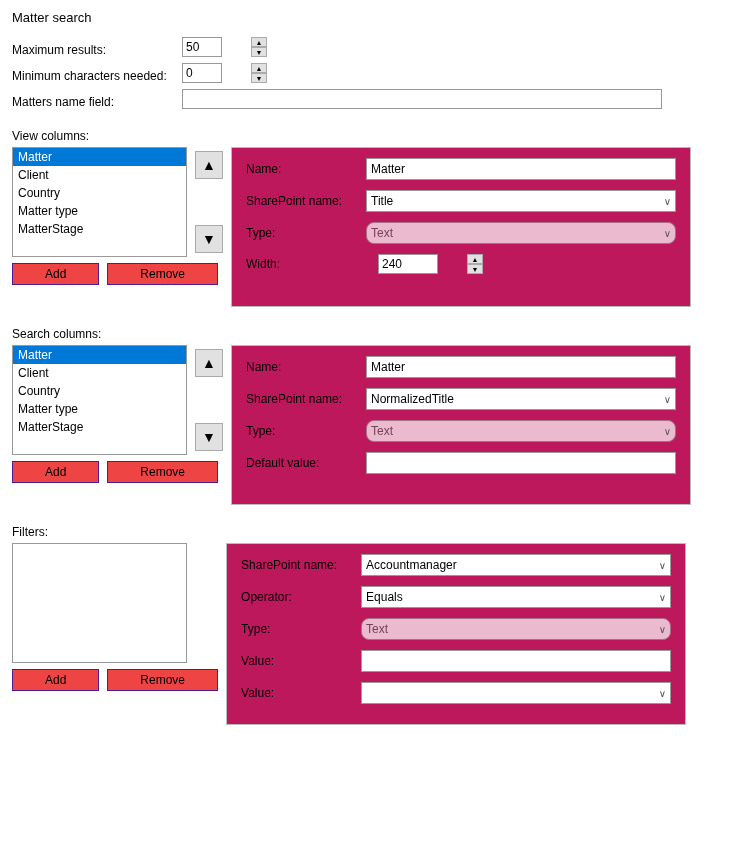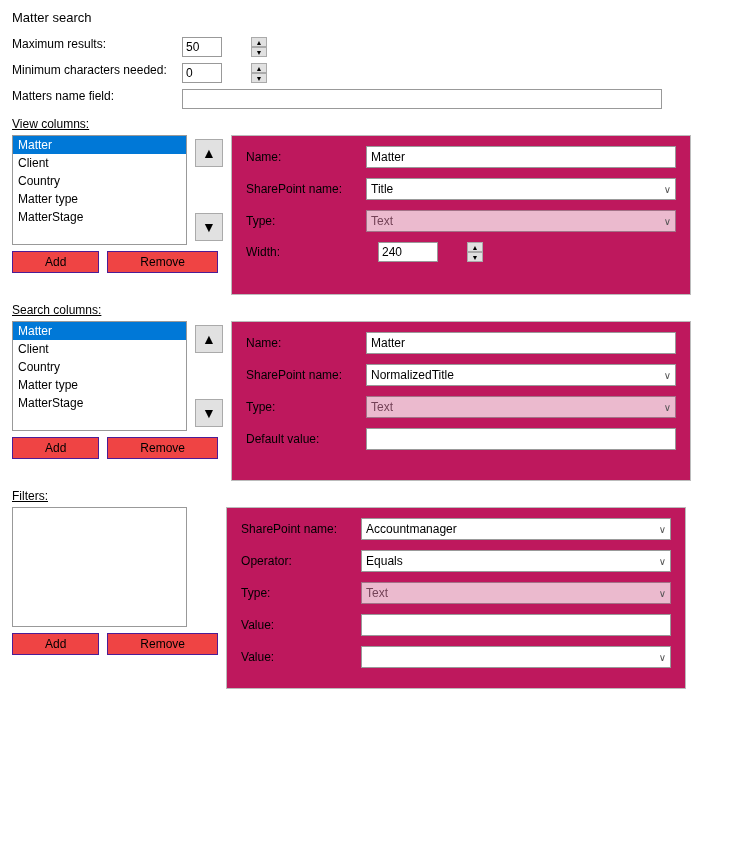--- a/index.html
+++ b/index.html
@@ -14,21 +14,21 @@
     .page {
       padding: 10px 12px;
     }
     .page-title {
       font-weight: normal;
       font-size: 13px;
       margin-bottom: 12px;
     }
     .field-row {
       display: flex;
-      align-items: flex-start;
+      align-items: flex-end;
       margin-bottom: 6px;
     }
     .field-label {
       min-width: 170px;
       color: #000;
     }
     .spinner-wrap {
       display: flex;
       align-items: center;
       gap: 28px;
@@ -59,22 +59,21 @@
     }
     .text-input-full {
       width: 480px;
       height: 20px;
       border: 1px solid #999;
       padding: 1px 3px;
       font-size: 12px;
     }
     .section-label {
       margin-bottom: 4px;
-      margin-top: 8px;
-      text-decoration: underline;
+      margin-top: 20px;
     }
     .listbox {
       width: 175px;
       min-height: 100px;
       border: 1px solid #999;
       background: #fff;
       overflow-y: auto;
     }
     .listbox-item {
       padding: 2px 5px;
@@ -147,20 +146,21 @@
       content: '∨';
       position: absolute;
       right: 5px;
       font-size: 10px;
       pointer-events: none;
       color: #555;
     }
     .readonly-select {
       background: #f0f0f0;
       color: #555;
+      border-radius: 8px;
     }
     .btn-row {
       display: flex;
       gap: 8px;
       margin-bottom: 10px;
     }
     .btn {
       padding: 3px 32px;
       background: #ef4444;
       border: 1px solid #4c1d95;

